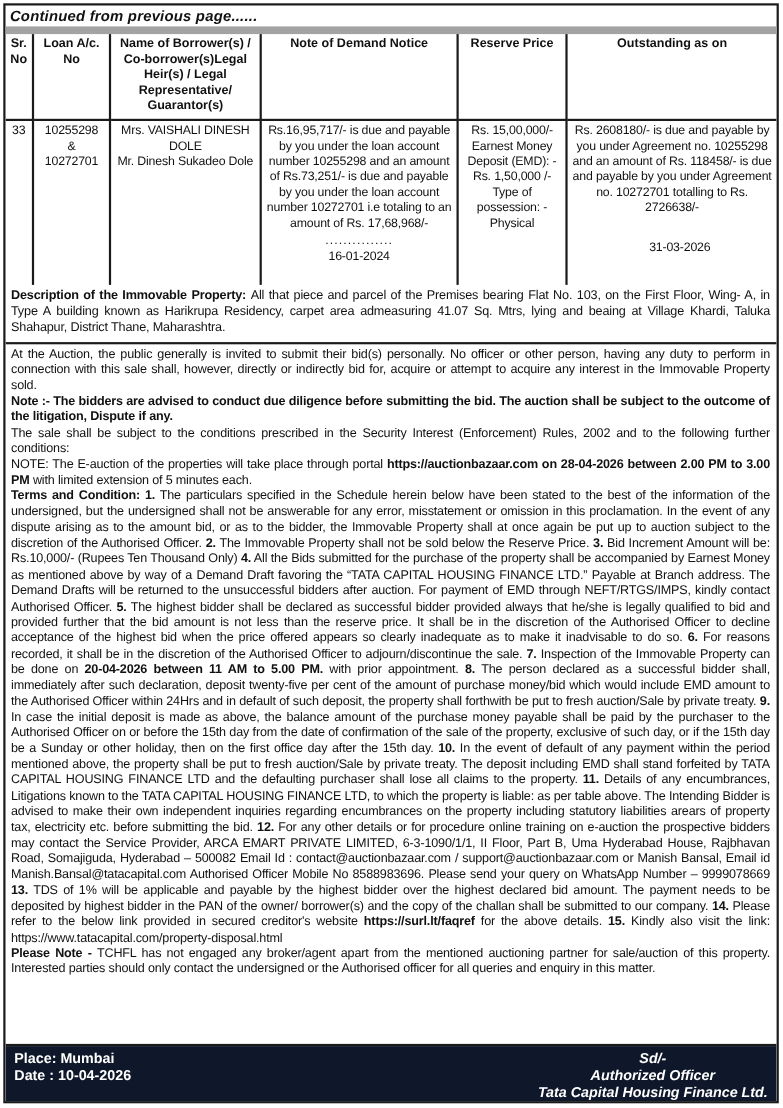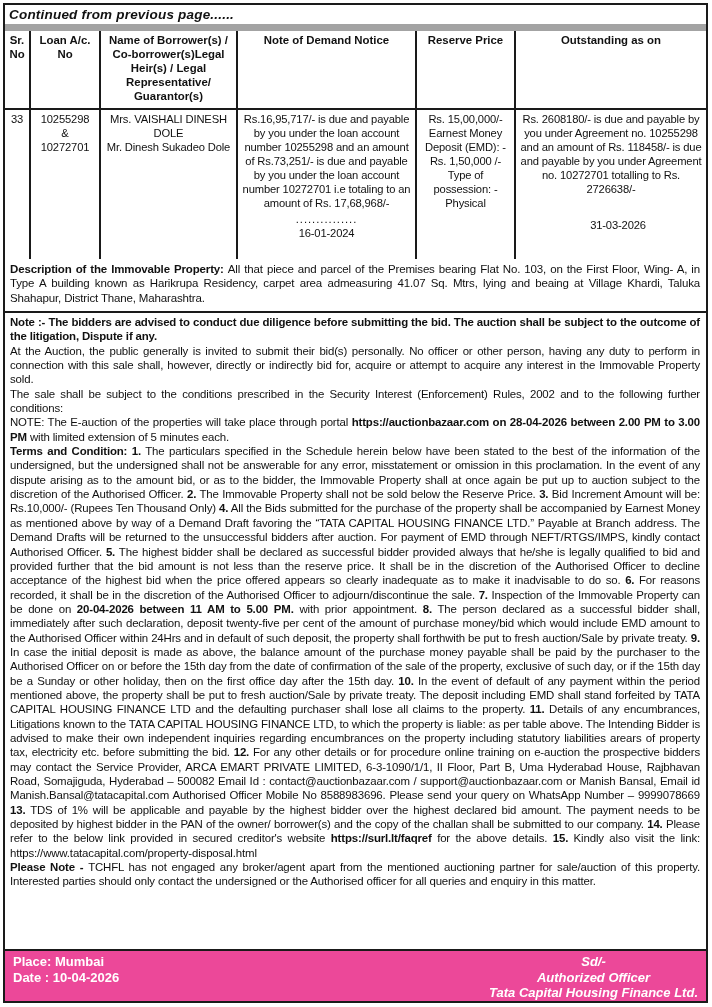--- a/index.html
+++ b/index.html
@@ -76,21 +76,21 @@
     padding: 2px 6px 2px 5px;
     font-size: 11.45px;
     line-height: 14.35px;
     text-align: justify;
     letter-spacing: -0.15px;
     overflow: hidden;
   }
   .notes-box p { margin: 0; }
   .footer {
     height: 50px;
-    background: #ec4899;
+    background: #0f172a;
     color: #fff;
     display: flex;
     justify-content: space-between;
     padding: 3px 8px 3px 8px;
     font-weight: bold;
     font-size: 13px;
     line-height: 15.5px;
   }
   .footer-left { text-align: left; }
   .footer-right { text-align: center; font-style: italic; }
@@ -139,22 +139,22 @@
           <div class="rule-line">_____________</div>
           <div class="out-date">31-03-2026</div>
         </td>
       </tr>
     </tbody>
   </table>
 
   <div class="desc-box"><span style="font-weight: bold;">Description of the Immovable Property:  </span><span>All that piece and parcel of the Premises bearing Flat No. 103, on the First Floor, Wing- A, in Type A building known as Harikrupa Residency, carpet area admeasuring 41.07 Sq. Mtrs, lying and beaing at Village Khardi, Taluka Shahapur, District Thane, Maharashtra.</span></div>
 
   <div class="notes-box">
+    <p><span>At the Auction, the public generally is invited to submit their bid(s) personally. No officer or other person, having any duty to perform in connection with this sale shall, however, directly or indirectly bid for, acquire or attempt to acquire any interest in the Immovable Property sold.</span></p>
     <p><span style="font-weight: bold;">Note :- The bidders are advised to conduct due diligence before submitting the bid. The auction shall be subject to the outcome of the litigation, Dispute if any.</span></p>
-    <p><span>At the Auction, the public generally is invited to submit their bid(s) personally. No officer or other person, having any duty to perform in connection with this sale shall, however, directly or indirectly bid for, acquire or attempt to acquire any interest in the Immovable Property sold.</span></p>
     <p><span>The sale shall be subject to the conditions prescribed in the Security Interest (Enforcement) Rules, 2002 and to the following further conditions:</span></p>
     <p><span>NOTE: The E-auction of the properties will take place through portal </span><span style="font-weight: bold;">https://auctionbazaar.com on 28-04-2026 between 2.00 PM to 3.00 PM</span><span> with limited extension of 5 minutes each.</span></p>
     <p><span style="font-weight: bold;">Terms and Condition: 1.</span><span> The particulars specified in the Schedule herein below have been stated to the best of the information of the undersigned, but the undersigned shall not be answerable for any error, misstatement or omission in this proclamation. In the event of any dispute arising as to the amount bid, or as to the bidder, the Immovable Property shall at once again be put up to auction subject to the discretion of the Authorised Officer. </span><span style="font-weight: bold;">2.</span><span> The Immovable Property shall not be sold below the Reserve Price. </span><span style="font-weight: bold;">3.</span><span> Bid Increment Amount will be: Rs.10,000/- (Rupees Ten Thousand Only) </span><span style="font-weight: bold;">4.</span><span> All the Bids submitted for the purchase of the property shall be accompanied by Earnest Money as mentioned above by way of a Demand Draft favoring the “TATA CAPITAL HOUSING FINANCE LTD.” Payable at Branch address. The Demand Drafts will be returned to the unsuccessful bidders after auction. For payment of EMD through NEFT/RTGS/IMPS, kindly contact Authorised Officer. </span><span style="font-weight: bold;">5.</span><span> The highest bidder shall be declared as successful bidder provided always that he/she is legally qualified to bid and provided further that the bid amount is not less than the reserve price. It shall be in the discretion of the Authorised Officer to decline acceptance of the highest bid when the price offered appears so clearly inadequate as to make it inadvisable to do so. </span><span style="font-weight: bold;">6.</span><span> For reasons recorded, it shall be in the discretion of the Authorised Officer to adjourn/discontinue the sale. </span><span style="font-weight: bold;">7.</span><span>  Inspection of the Immovable Property can be done on </span><span style="font-weight: bold;">20-04-2026 between 11 AM to 5.00 PM.</span><span> with prior appointment. </span><span style="font-weight: bold;">8.</span><span> The person declared as a successful bidder shall, immediately after such declaration, deposit twenty-five per cent of the amount of purchase money/bid which would include EMD amount to the Authorised Officer within 24Hrs and in default of such deposit, the property shall forthwith be put to fresh auction/Sale by private treaty.  </span><span style="font-weight: bold;">9.</span><span>  In case the initial deposit is made as above, the balance amount of the purchase money payable shall be paid by the purchaser to the Authorised Officer on or before the 15th day from the date of confirmation of the sale of the property, exclusive of such day, or if the 15th day be a Sunday or other holiday, then on the first office day after the 15th day. </span><span style="font-weight: bold;">10.</span><span> In the event of default of any payment within the period mentioned above, the property shall be put to fresh auction/Sale by private treaty.  The deposit including EMD shall stand forfeited by TATA CAPITAL HOUSING FINANCE LTD and the defaulting purchaser shall lose all claims to the property. </span><span style="font-weight: bold;">11.</span><span> Details of any encumbrances, Litigations known to the TATA CAPITAL HOUSING FINANCE LTD, to which the property is liable: as per table above.  The Intending Bidder is advised to make their own independent inquiries regarding encumbrances on the property including statutory liabilities arears of property tax, electricity etc. before submitting the bid. </span><span style="font-weight: bold;">12.</span><span> For any other details or for procedure online training on e-auction the prospective bidders may contact the Service Provider, ARCA EMART PRIVATE LIMITED, 6-3-1090/1/1, II Floor, Part B, Uma Hyderabad House, Rajbhavan Road, Somajiguda, Hyderabad – 500082 Email Id : contact@auctionbazaar.com  / support@auctionbazaar.com  or Manish Bansal, Email id Manish.Bansal@tatacapital.com   Authorised Officer Mobile No 8588983696. Please send your query on WhatsApp Number – 9999078669  </span><span style="font-weight: bold;">13.</span><span> TDS of 1% will be applicable and payable by the highest bidder over the highest declared bid amount. The payment needs to be deposited by highest bidder in the PAN of the owner/ borrower(s) and the copy of the challan shall be submitted to our company. </span><span style="font-weight: bold;">14.</span><span> Please refer to the below link provided in secured creditor's website </span><span style="font-weight: bold;">https://surl.lt/faqref</span><span> for the above details. </span><span style="font-weight: bold;">15.</span><span> Kindly also visit the link: https://www.tatacapital.com/property-disposal.html</span></p>
     <p><span style="font-weight: bold;">Please Note - </span><span>TCHFL has not engaged any broker/agent apart from the mentioned auctioning partner for sale/auction of this property. Interested parties should only contact the undersigned or the Authorised officer for all queries and enquiry in this matter.</span></p>
   </div>
 
   <div class="footer">
     <div class="footer-left">Place: Mumbai<br>Date : 10-04-2026</div>
     <div class="footer-right">Sd/-<br>Authorized Officer<br>Tata Capital Housing Finance Ltd.</div>
   </div>

